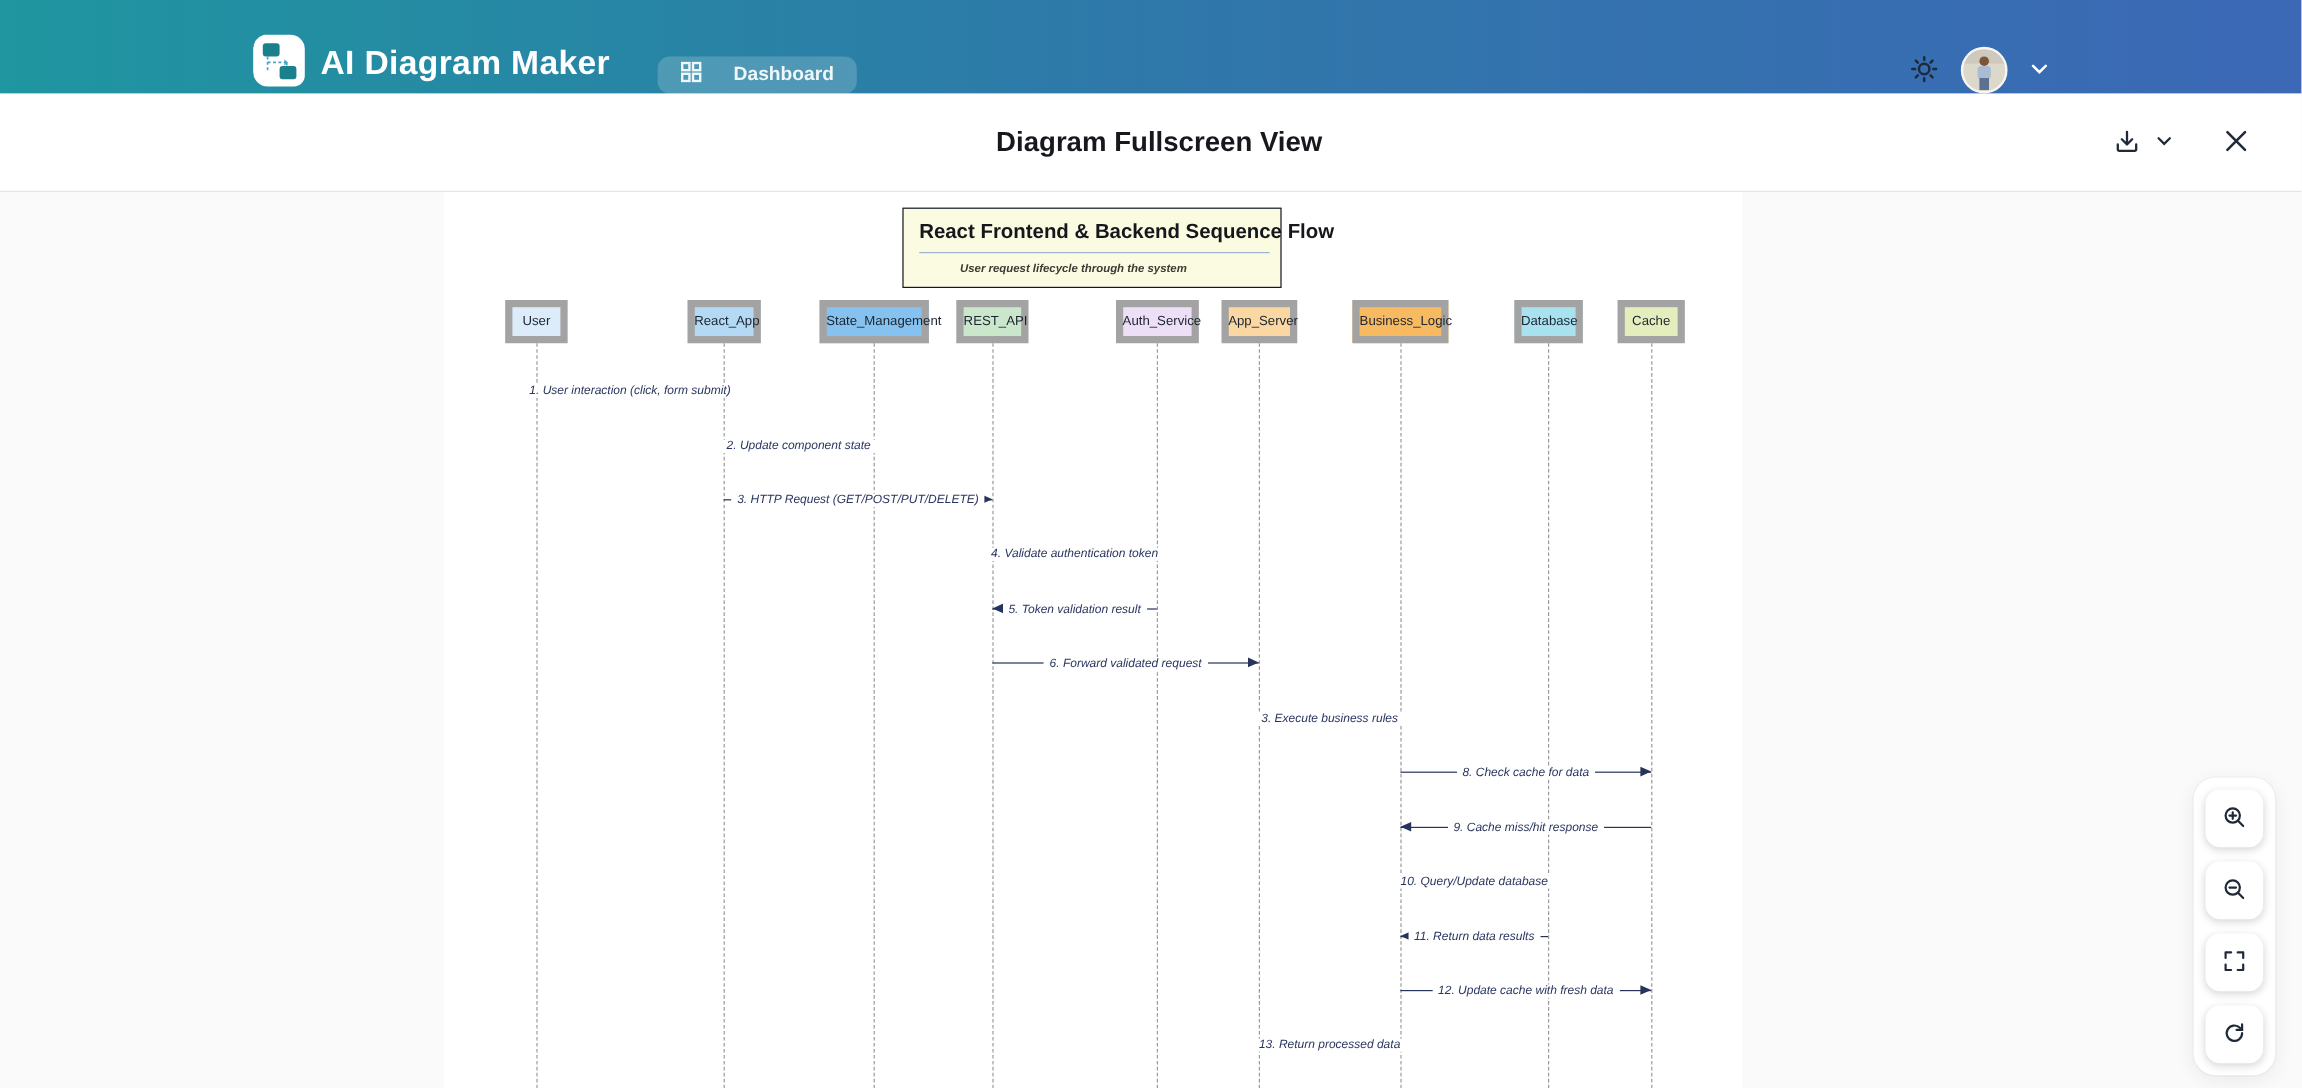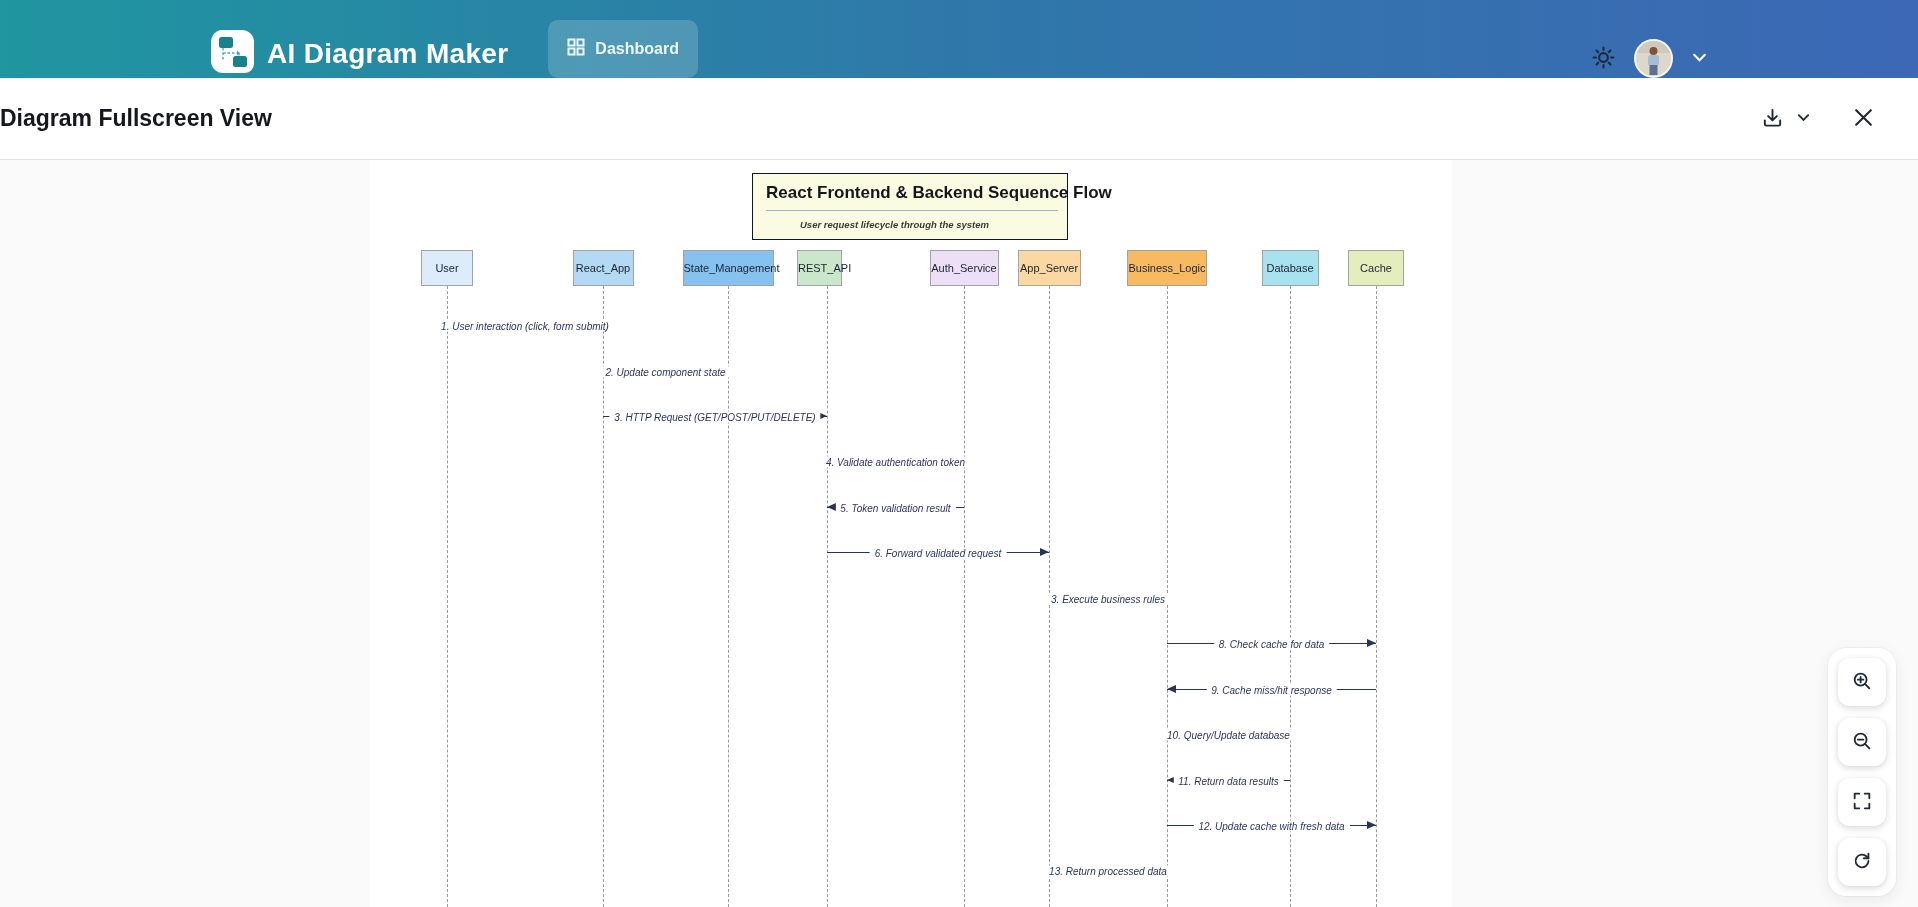--- a/index.html
+++ b/index.html
@@ -13,41 +13,41 @@
     position:relative;
   }
   .topnav-inner {
     width:1498px; height:100%; margin:0 auto;
     display:flex; align-items:flex-end;
   }
   .brand { display:flex; align-items:center; gap:12px; }
   .brand-logo { width:45px; height:45px; }
   .brand-title { color:#ffffff; font-size:28px; font-weight:bold; letter-spacing:.3px; }
   .dash-btn {
-    margin-left:40px; display:flex; align-items:center; gap:10px;
+    margin-left:40px; display:flex; align-items:center; gap:26px;
     background:rgba(255,255,255,0.18); border:none; cursor:pointer;
-    border-radius:10px; padding:18px 19px; color:#eef8fa; font-size:16px; font-weight:600;
+    border-radius:10px; padding:4px 19px; color:#eef8fa; font-size:16px; font-weight:600;
     font-family:"Liberation Sans", sans-serif;
   }
   .nav-right { margin-left:auto; display:flex; align-items:center; gap:18px; }
   .theme-btn { background:none; border:none; cursor:pointer; display:grid; place-items:center; }
   .avatar {
     width:39px; height:39px; border-radius:50%; overflow:hidden;
     border:2px solid rgba(255,255,255,.65); background:#e9e5da; cursor:pointer;
     display:block;
   }
   .nav-chevron { background:none; border:none; cursor:pointer; display:grid; place-items:center; }
 
   
   .page-header {
     height:82px; background:#ffffff; border-bottom:1px solid #e4e4e7;
     position:relative; display:flex; align-items:center;
   }
   .page-title {
-    position:absolute; left:0; right:0; 
+    position:absolute; left:14px; right:0; text-align:center;
     font-size:23px; font-weight:bold; color:#16181d;
   }
   .header-actions {
     position:absolute; right:38px; display:flex; align-items:center;
   }
   .icon-btn { background:none; border:none; cursor:pointer; display:grid; place-items:center; padding:6px; }
   .close-btn { margin-left:30px; }
 
   
   .content { position:relative; height:747px; background:#fafafa; }
@@ -57,21 +57,21 @@
   .diagram-title-box {
     position:absolute; left:382px; top:13px; width:316px; height:67px;
     background:#fbfbe2; border:1px solid #0f172a; padding:9px 13px 0 13px;
   }
   .diagram-title { font-size:17px; font-weight:bold; color:#15171c; white-space:nowrap; }
   .diagram-title-rule { height:1px; background:#9db3d0; margin:7px 0 8px 0; width:292px; }
   .diagram-subtitle { font-size:9.5px; font-style:italic; font-weight:bold; color:#3b3b33;margin-left:34px; }
 
   .actor-box {
     position:absolute; top:90px; height:36px;
-    border:1px solid #a3a3a3; display:grid; place-items:center;
+    border:6px solid #a3a3a3; display:grid; place-items:center;
     font-size:11px; color:#1b2430; white-space:nowrap;
   }
   .lifeline {
     position:absolute; top:126px; bottom:0; width:0;
     border-left:1px dashed #9a9a9a;
   }
   .message { position:absolute; height:0; }
   .msg-line { position:absolute; left:0; right:0; top:-1px; border-top:1.5px solid #26335c; }
   .msg-label {
     position:absolute; left:50%; top:0; transform:translate(-50%,-50%);
@@ -189,21 +189,21 @@
       <div class="diagram-title-rule"></div>
       <div class="diagram-subtitle">User request lifecycle through the system</div>
     </div>
     <div id="actors-layer">
         <div class="actor-box" style="left: 51px; width: 52px; background: rgb(220, 236, 250);">User</div>
         <div class="lifeline" style="left: 77px;"></div>
         <div class="actor-box" style="left: 202.5px; width: 61px; background: rgb(179, 217, 244);">React_App</div>
         <div class="lifeline" style="left: 233px;"></div>
         <div class="actor-box" style="left: 312.5px; width: 91px; background: rgb(133, 194, 239);">State_Management</div>
         <div class="lifeline" style="left: 358px;"></div>
-        <div class="actor-box" style="left: 427px; width: 45px; background: rgb(203, 231, 203);">REST_API</div>
+        <div class="actor-box" style="left: 427px; width: 60px; background: rgb(203, 231, 203);">REST_API</div>
         <div class="lifeline" style="left: 457px;"></div>
         <div class="actor-box" style="left: 559.5px; width: 69px; background: rgb(236, 223, 246);">Auth_Service</div>
         <div class="lifeline" style="left: 594px;"></div>
         <div class="actor-box" style="left: 647.5px; width: 63px; background: rgb(251, 216, 162);">App_Server</div>
         <div class="lifeline" style="left: 679px;"></div>
         <div class="actor-box" style="left: 757px; width: 80px; background: rgb(248, 186, 97);">Business_Logic</div>
         <div class="lifeline" style="left: 797px;"></div>
         <div class="actor-box" style="left: 891.5px; width: 57px; background: rgb(169, 226, 239);">Database</div>
         <div class="lifeline" style="left: 920px;"></div>
         <div class="actor-box" style="left: 978px; width: 56px; background: rgb(228, 238, 189);">Cache</div>

